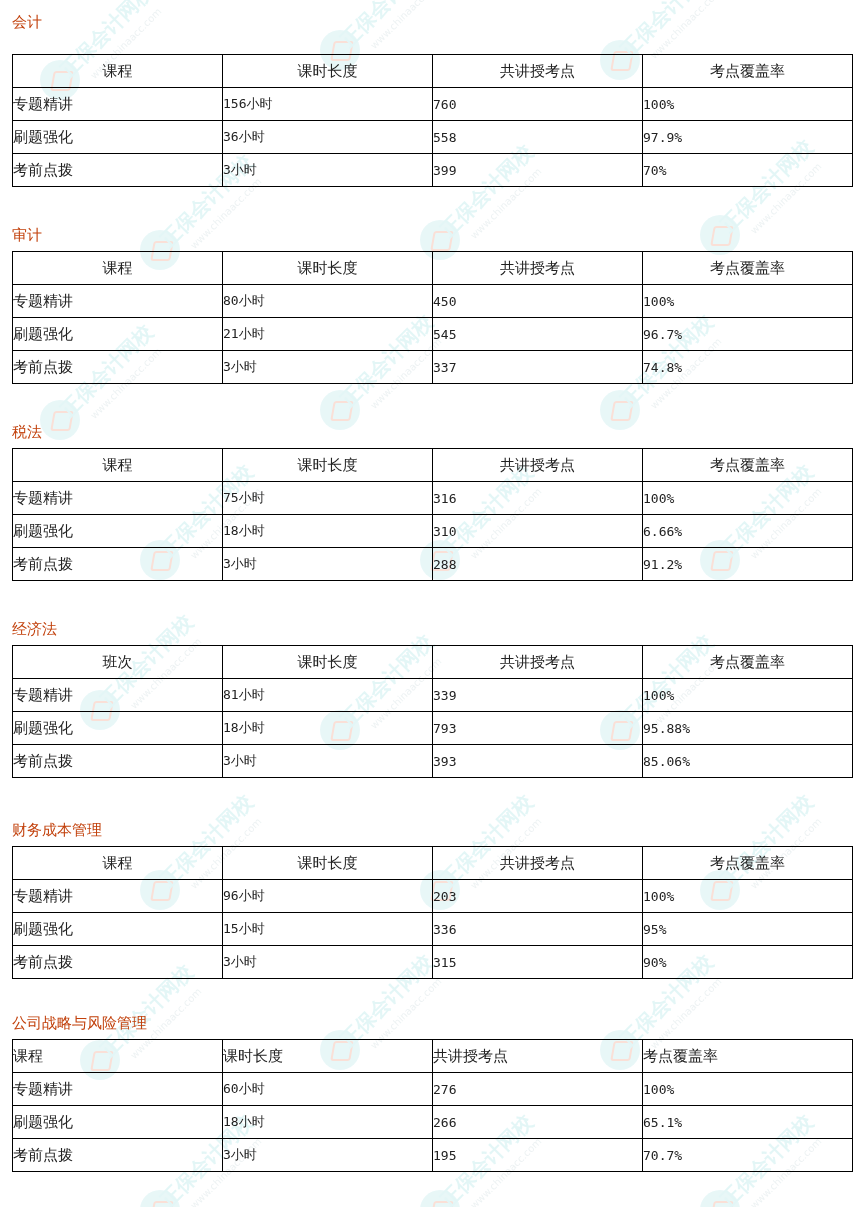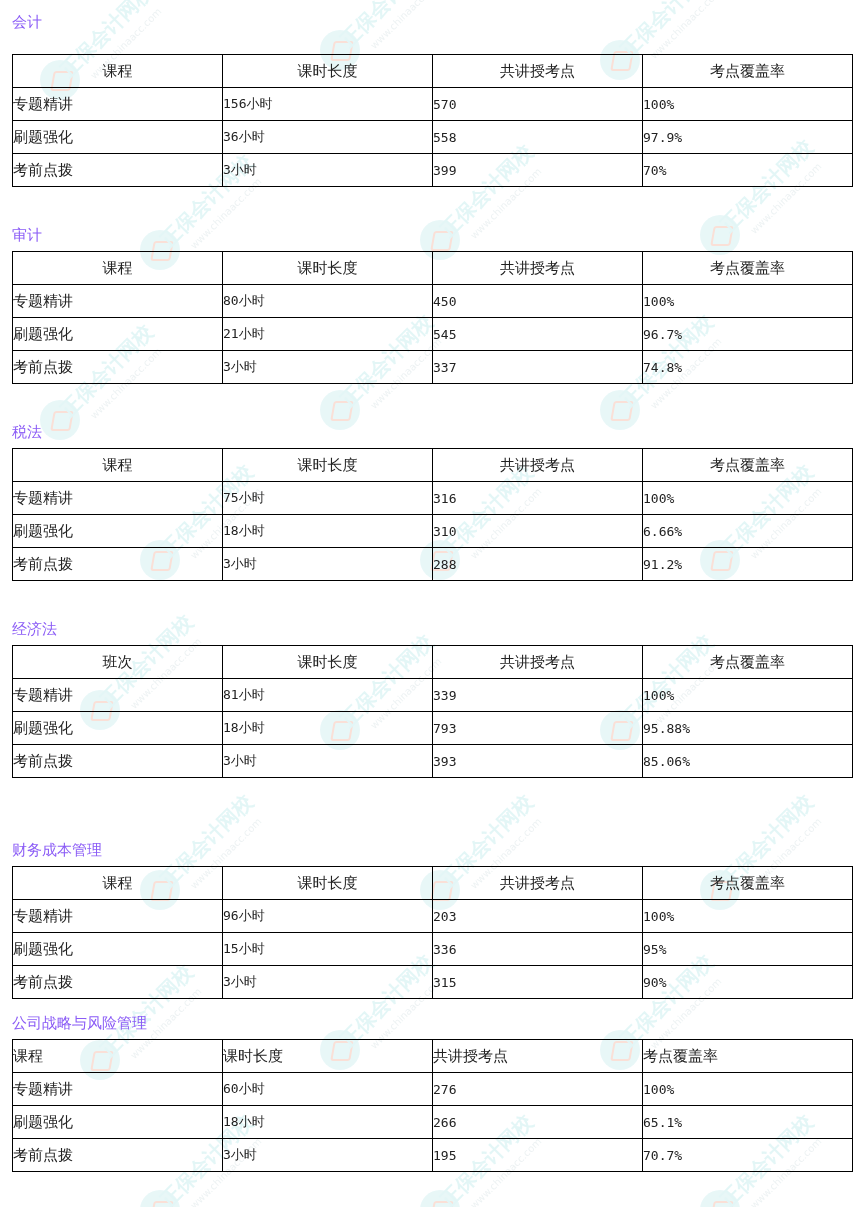--- a/index.html
+++ b/index.html
@@ -3,21 +3,21 @@
 <meta charset="utf-8">
 <style>
   html, body { margin: 0; padding: 0; background: #ffffff; }
   body {
     width: 862px; height: 1207px; position: relative; overflow: hidden;
     font-family: "DejaVu Sans", "Liberation Sans", sans-serif;
     color: #222222; font-size: 15px;
   }
   .section { position: absolute; left: 12px; width: 840px; }
   .section-title {
-    height: 20px; line-height: 20px; font-size: 15px; color: #8b5cf6;
+    height: 20px; line-height: 20px; font-size: 15px; color: #c2410c;
     margin: 0 0 0 0;
   }
   table {
     border-collapse: collapse; width: 840px; table-layout: fixed;
     position: absolute; left: 0;
   }
   td, th {
     border: 1px solid #000000; height: 32px; padding: 0 0 0 0;
     font-weight: normal; font-size: 15px; color: #222222;
     text-align: left; white-space: nowrap; overflow: hidden;
@@ -182,21 +182,21 @@
     <tbody>
         <tr>
       <th class="center">课程</th>
       <th class="center">课时长度</th>
       <th class="center">共讲授考点</th>
       <th class="center">考点覆盖率</th>
     </tr>
     <tr>
       <td>专题精讲</td>
       <td class="num">156小时</td>
-      <td class="num">570</td>
+      <td class="num">760</td>
       <td class="num">100%</td>
     </tr>
     <tr>
       <td>刷题强化</td>
       <td class="num">36小时</td>
       <td class="num">558</td>
       <td class="num">97.9%</td>
     </tr>
     <tr>
       <td>考前点拨</td>
@@ -315,21 +315,21 @@
     <tr>
       <td>考前点拨</td>
       <td class="num">3小时</td>
       <td class="num">393</td>
       <td class="num">85.06%</td>
     </tr>
   </tbody>
     </table>
 </div>
 
-<div class="section" style="top:840px;">
+<div class="section" style="top:820px;">
   <div class="section-title">财务成本管理</div>
   <table style="top:26px;">
     <colgroup>
         <col class="c">
         <col class="c">
         <col class="c">
         <col class="c">
       </colgroup>
     <tbody>
         <tr>

